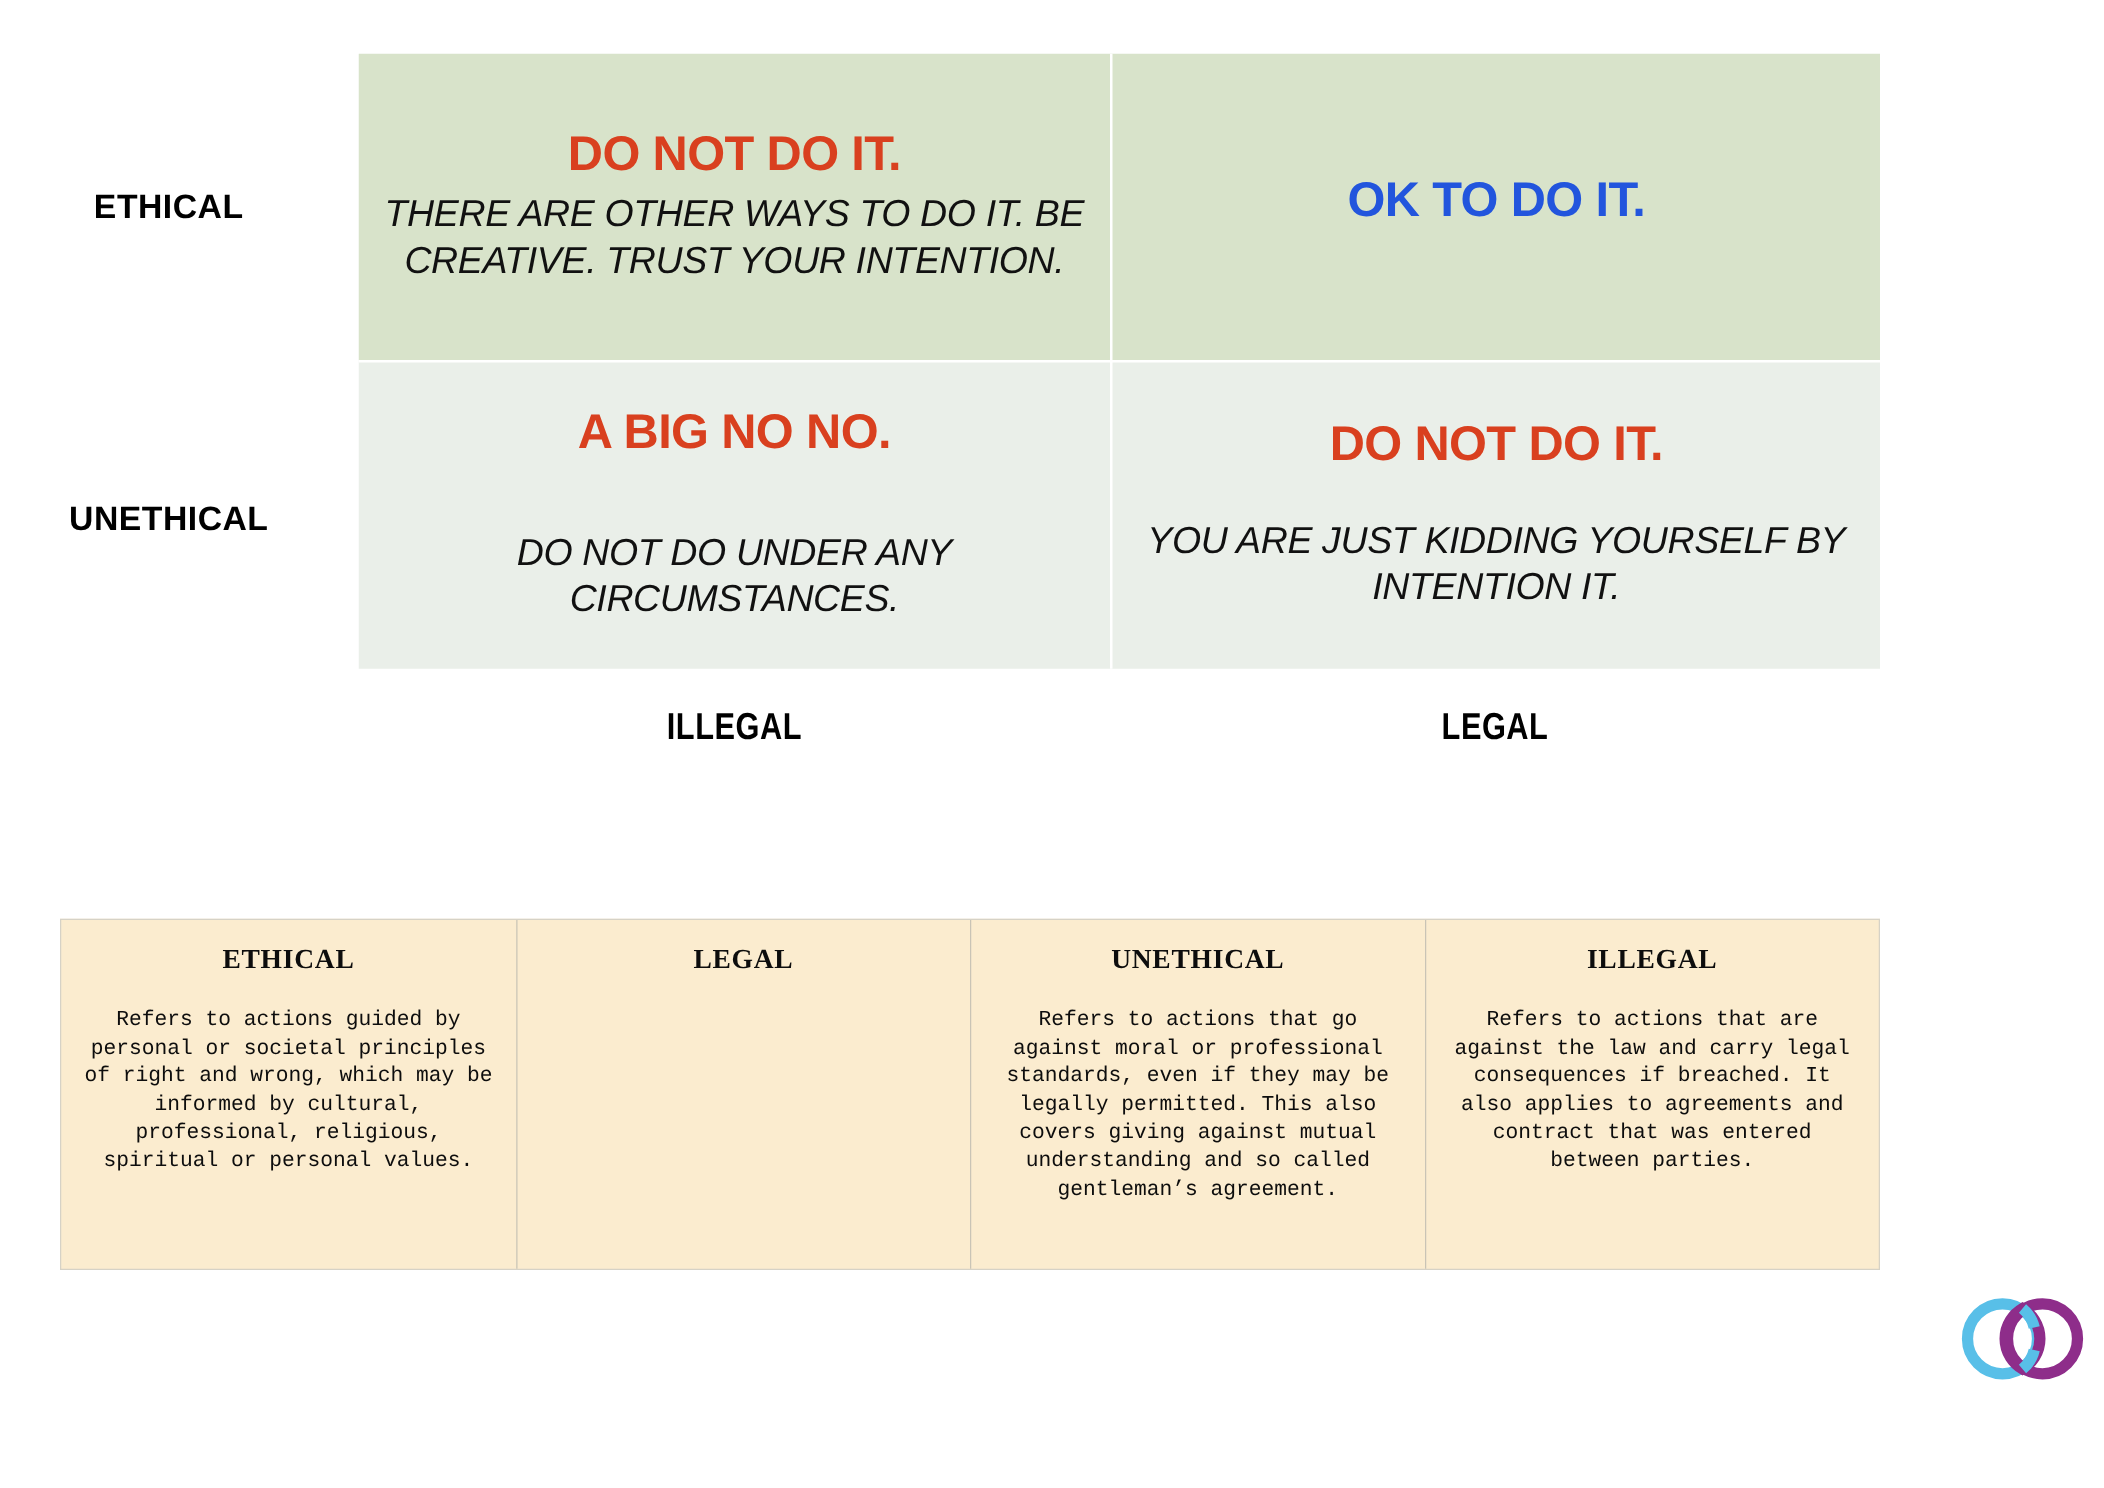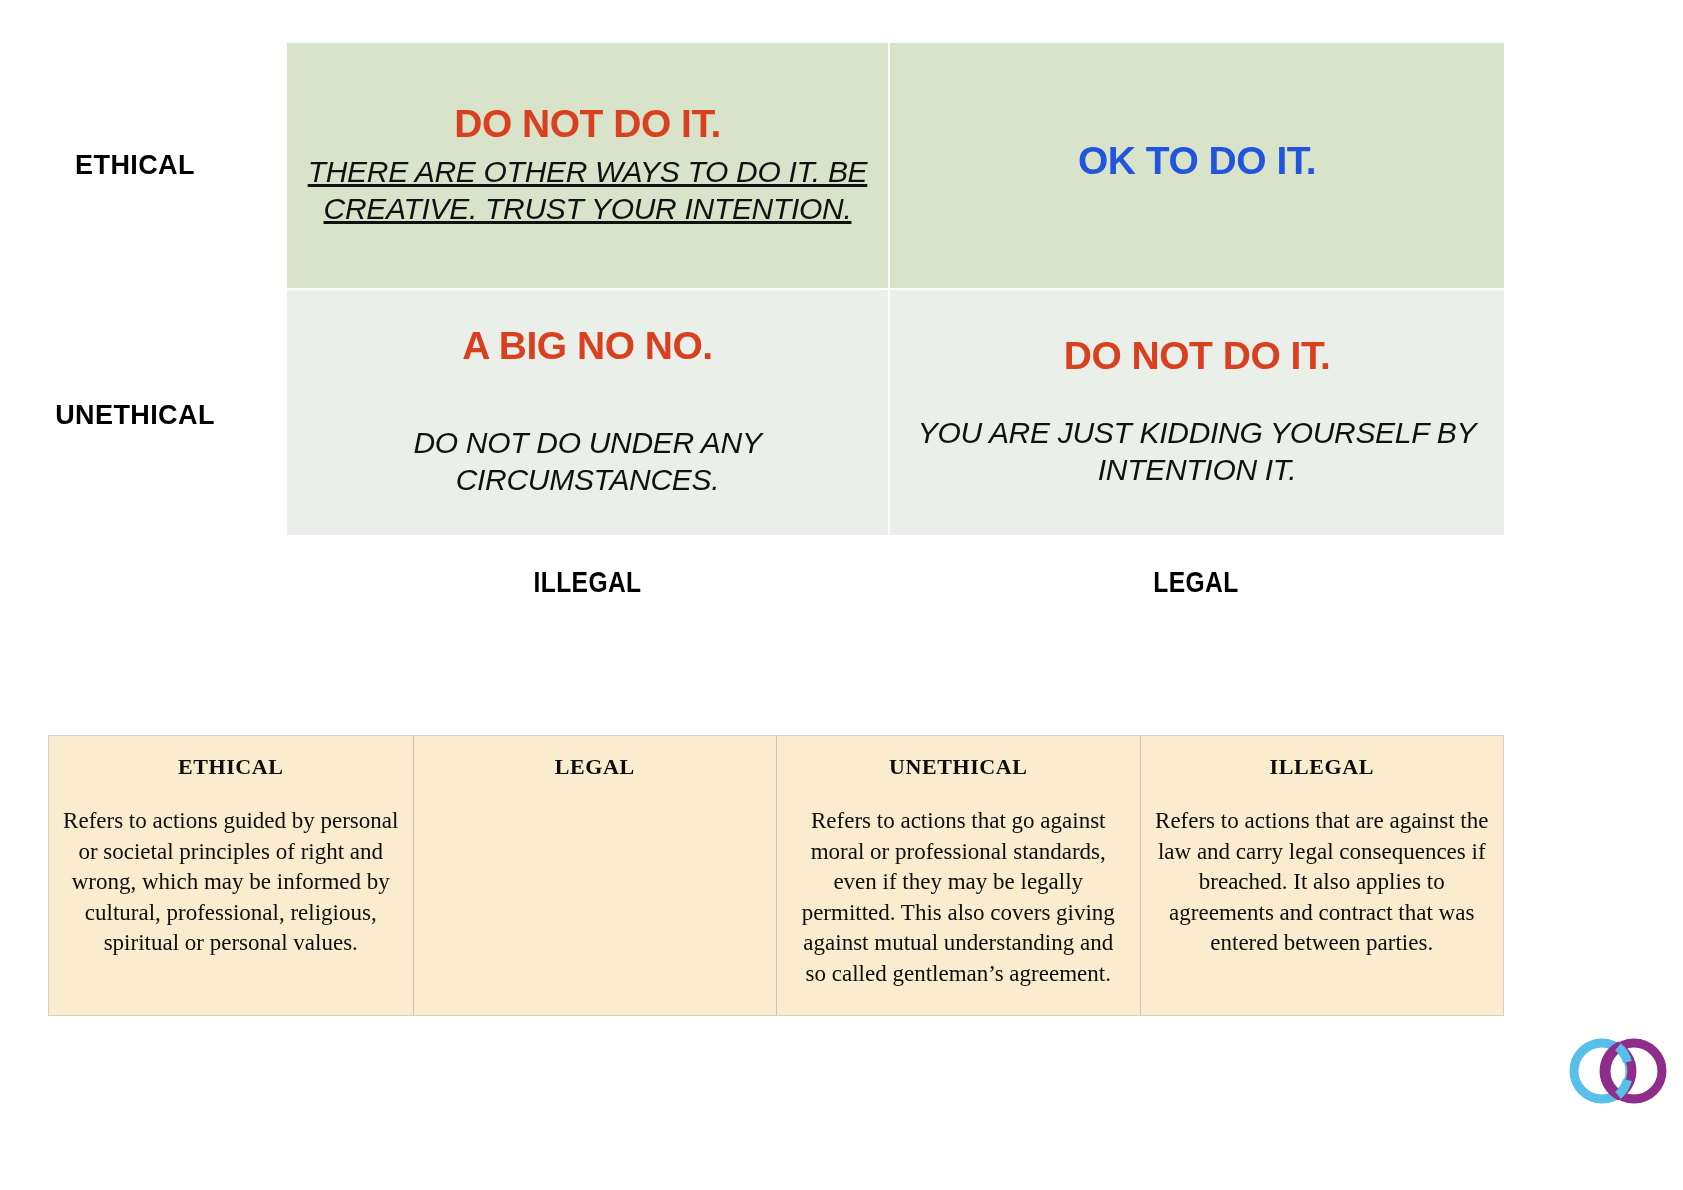--- a/index.html
+++ b/index.html
@@ -57,21 +57,21 @@
   .cell-sub {
     font-family: "Liberation Sans", sans-serif;
     font-style: italic;
     font-size: 30px;
     line-height: 1.24;
     color: #111111;
     letter-spacing: -0.3px;
     max-width: 100%;
   }
   
-  #cell-ethical-illegal .cell-sub { max-width: 575px; text-decoration: underline; }
+  #cell-ethical-illegal .cell-sub { max-width: 575px; }
   #cell-unethical-illegal .cell-sub { max-width: 420px; margin-top: 20px; }
   #cell-unethical-legal  .cell-sub { max-width: 560px; }
 
   
   .row-label {
     position: absolute;
     font-family: "Liberation Sans", sans-serif;
     font-weight: bold;
     font-size: 27px;
     color: #000000;
@@ -117,22 +117,22 @@
   }
   .def-col + .def-col { border-left: 1px solid #c9c4b6; }
   .def-title {
     font-family: "Liberation Serif", serif;
     font-weight: bold;
     font-size: 22px;
     letter-spacing: 0.6px;
     margin-bottom: 26px;
   }
   .def-body {
-    font-family: Liberation Serif, serif;
-    font-size: 23px;
+    font-family: Liberation Mono, monospace;
+    font-size: 17px;
     line-height: 1.33;
   }
 
   
   #logo {
     position: absolute;
     left: 1566px;
     top: 1034px;
     width: 104px;
     height: 74px;

